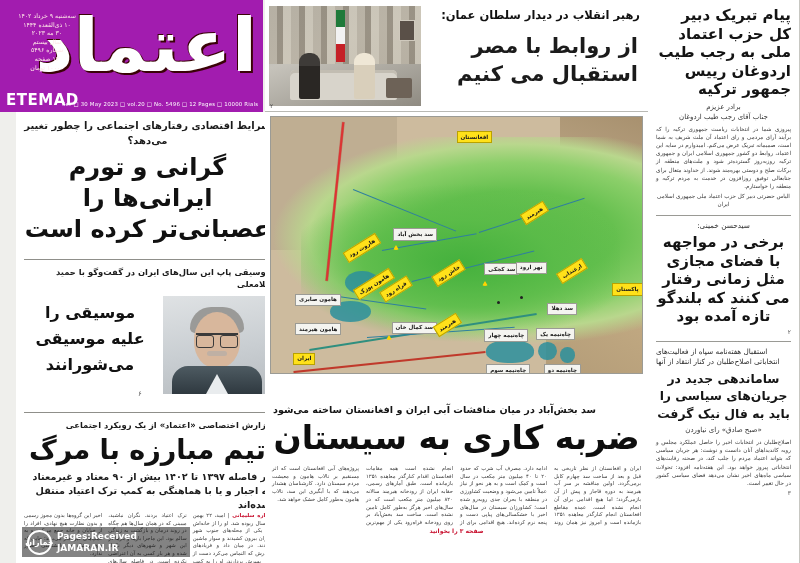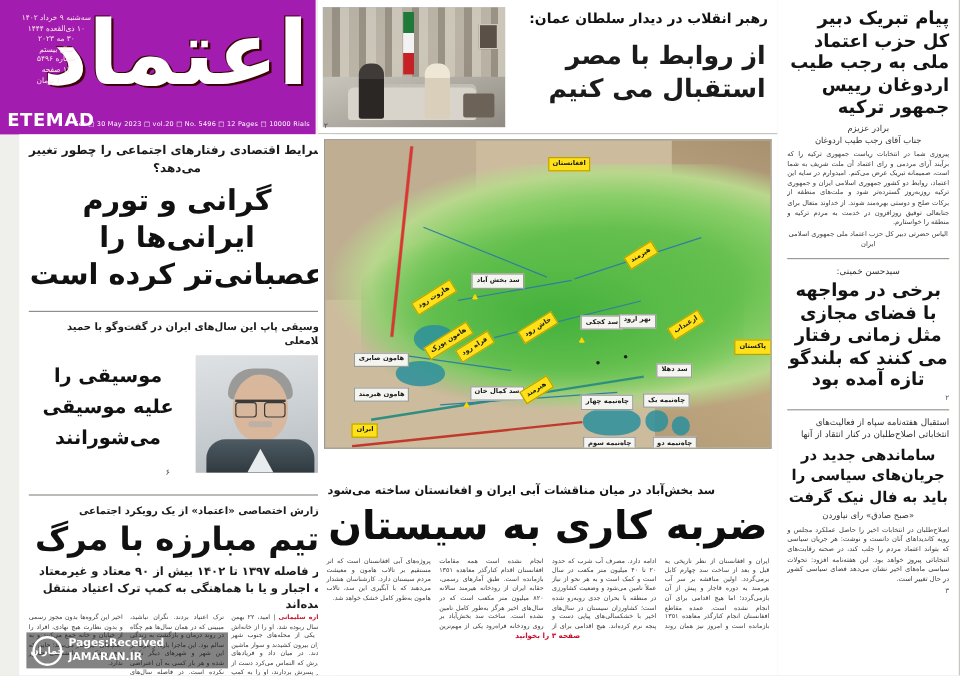--- a/index.html
+++ b/index.html
@@ -549,21 +549,21 @@
 
     <div class="rail-block">
       <div class="rail-kicker" style="text-align:center;">سیدحسن خمینی:</div>
       <div class="rail-head" style="text-align:center;">برخی در مواجهه با فضای مجازی مثل زمانی رفتار می کنند که بلندگو تازه آمده بود</div>
       <div class="rail-pagenum">۲</div>
     </div>
 
     <div class="rail-sep"></div>
 
     <div class="rail-block">
-      <div class="rail-kicker" style="text-align:right;">استقبال هفته‌نامه سپاه از فعالیت‌های انتخاباتی اصلاح‌طلبان در کنار انتقاد از آنها</div>
+      <div class="rail-kicker" style="text-align:left;">استقبال هفته‌نامه سپاه از فعالیت‌های انتخاباتی اصلاح‌طلبان در کنار انتقاد از آنها</div>
       <div class="rail-head small" style="text-align:center;">ساماندهی جدید در جریان‌های سیاسی را باید به فال نیک گرفت</div>
       <div class="rail-byline" style="text-align:center;">«صبح صادق» رای نیاوردن</div>
       <div class="rail-body">اصلاح‌طلبان در انتخابات اخیر را حاصل عملکرد مجلس و رویه کاندیداهای آنان دانست و نوشت: هر جریان سیاسی که بتواند اعتماد مردم را جلب کند، در صحنه رقابت‌های انتخاباتی پیروز خواهد بود. این هفته‌نامه افزود: تحولات سیاسی ماه‌های اخیر نشان می‌دهد فضای سیاسی کشور در حال تغییر است.</div>
       <div class="rail-pagenum">۳</div>
     </div>
   </div>
 
 </div>
 
 </body></html>

